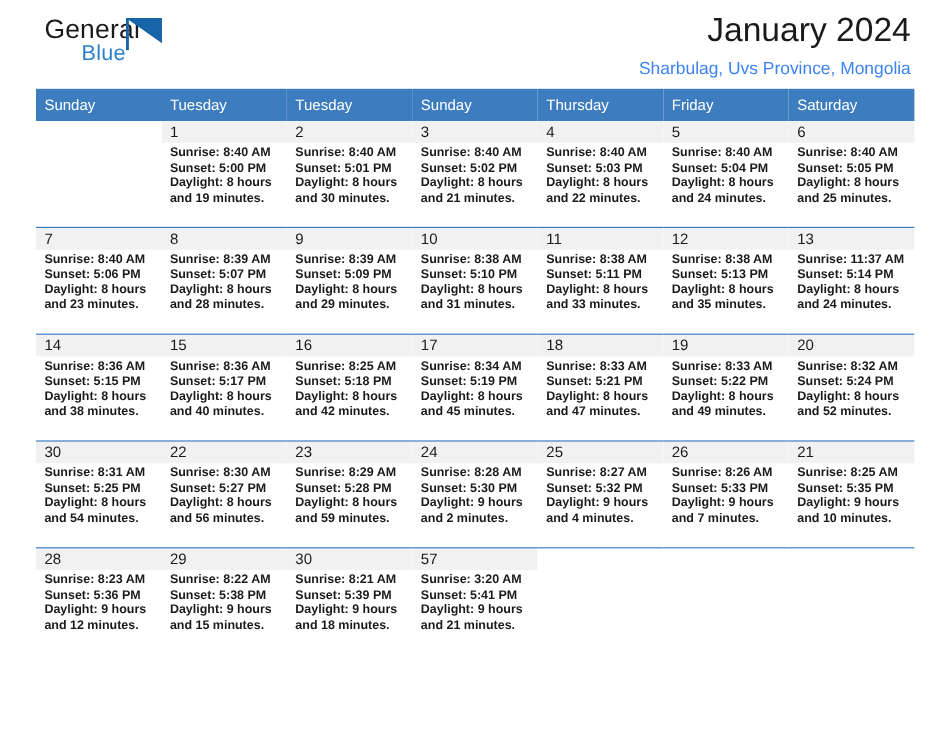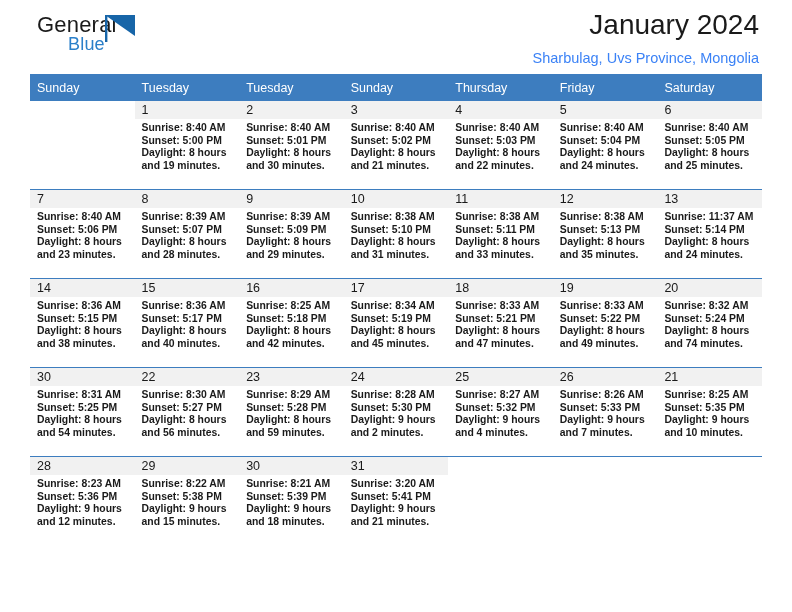--- a/index.html
+++ b/index.html
@@ -402,21 +402,21 @@
               </div>
             </div>
           </td>
           <td>
             <div class="cell filled">
               <div class="daynum-band">20</div>
               <div class="cell-body">
                 <div>Sunrise: 8:32 AM</div>
                 <div>Sunset: 5:24 PM</div>
                 <div>Daylight: 8 hours</div>
-                <div>and 74 minutes.</div>
+                <div>and 52 minutes.</div>
               </div>
             </div>
           </td>
         </tr>
         <tr class="week-row">
           <td>
             <div class="cell filled">
               <div class="daynum-band">30</div>
               <div class="cell-body">
                 <div>Sunrise: 8:31 AM</div>
@@ -522,21 +522,21 @@
               <div class="cell-body">
                 <div>Sunrise: 8:21 AM</div>
                 <div>Sunset: 5:39 PM</div>
                 <div>Daylight: 9 hours</div>
                 <div>and 18 minutes.</div>
               </div>
             </div>
           </td>
           <td>
             <div class="cell filled">
-              <div class="daynum-band">31</div>
+              <div class="daynum-band">57</div>
               <div class="cell-body">
                 <div>Sunrise: 3:20 AM</div>
                 <div>Sunset: 5:41 PM</div>
                 <div>Daylight: 9 hours</div>
                 <div>and 21 minutes.</div>
               </div>
             </div>
           </td>
           <td>
             <div class="cell empty">

